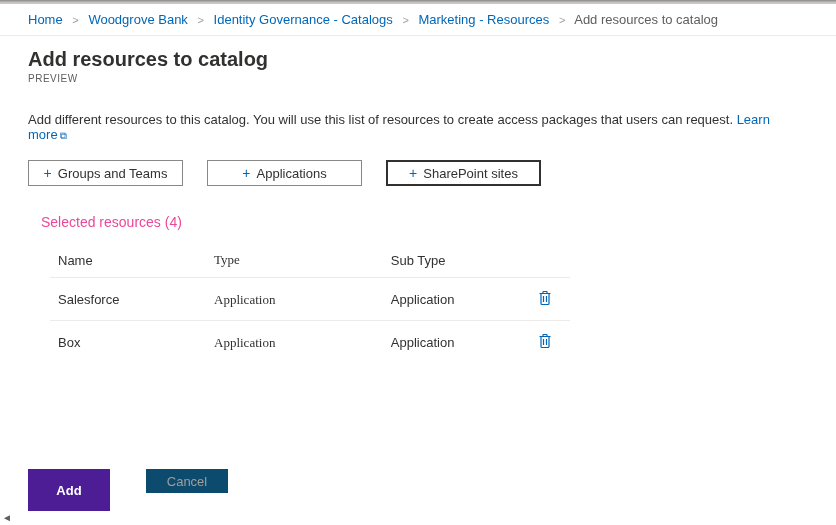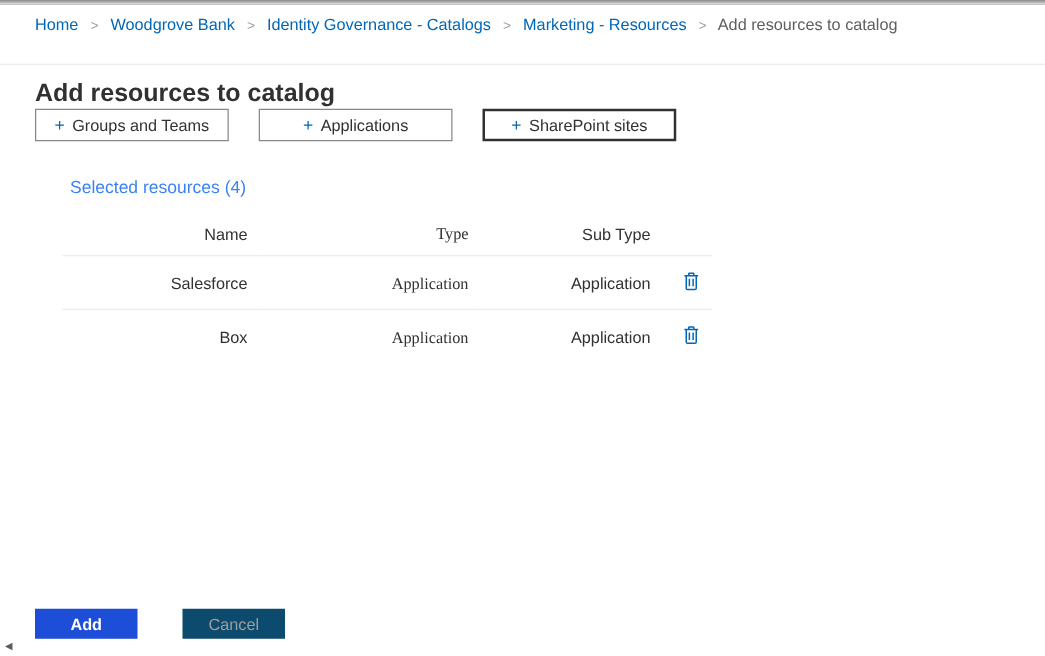--- a/index.html
+++ b/index.html
@@ -12,21 +12,21 @@
       height: 525px;
       overflow: hidden;
       position: relative;
     }
     .topbar {
       height: 4px;
       background: linear-gradient(#8a8886, #d2d0ce);
       border-bottom: 1px solid #c8c6c4;
     }
     .breadcrumb {
-      padding: 8px 28px 24px 28px;
+      padding: 8px 28px 8px 28px;
       border-bottom: 1px solid #edebe9;
       font-size: 13px;
     }
     .breadcrumb a { color: #0067b8; text-decoration: none; }
     .breadcrumb .sep { color: #a19f9d; margin: 0 6px; font-size: 11px; }
     .breadcrumb .current { color: #605e5c; }
     .content { padding: 12px 28px 0 28px; }
     h1 { font-size: 20px; font-weight: 600; color: #323130; }
     .preview { font-size: 10px; color: #605e5c; letter-spacing: 0.5px; margin-top: 2px; }
     .desc { font-size: 13px; color: #323130; margin: 28px 0 18px; }
@@ -35,42 +35,42 @@
     .btn-row { display: flex; gap: 24px; margin-bottom: 28px; }
     .res-btn {
       display: inline-flex; align-items: center; justify-content: center;
       min-width: 155px; height: 26px;
       border: 1px solid #8a8886; background: #fff;
       font-size: 13px; color: #323130; cursor: pointer;
       padding: 0 12px;
     }
     .res-btn.selected { border: 2px solid #323130;}
     .plus { color: #0067b8; font-size: 14px; margin-right: 6px; line-height: 1; }
-    .section-title { font-size: 14px; color: #3b82f6; margin: 0 0 12px 28px; }
+    .section-title { font-size: 14px; color: #ec4899; margin: 0 0 12px 13px; }
     .table { width: 520px; margin-left: 22px; border-collapse: collapse; }
     .table th, .table td {
-      text-align: right; padding: 10px 8px 9px 8px;
+      text-align: left; padding: 10px 8px 9px 8px;
       border-bottom: 1px solid #edebe9; font-weight: 400;
       font-size: 13px; color: #323130;
     }
     .table th { color: #323130; font-size: 13px; }
     .table tr:last-child td { border-bottom: none; }
     .col-name { width: 150px; }
     .col-type { width: 170px; font-family: Liberation Serif, serif; }
     .col-sub  { width: 140px; }
     .col-act  { width: 40px; text-align: center; }
     .del-btn { background: none; border: none; cursor: pointer; padding: 2px; }
     .del-btn svg { width: 14px; height: 16px; }
     .footer {
       position: absolute; left: 0; right: 0; bottom: 14px;
       padding: 0 28px; display: flex; gap: 36px;
     }
     .btn-primary {
-      background: #1d4ed8; color: #fff; border: none;
-      width: 82px; height: 24px; font-size: 13px; font-weight: 600;
+      background: #4c1d95; color: #fff; border: none;
+      width: 82px; height: 42px; font-size: 13px; font-weight: 600;
       cursor: pointer;
     }
     .btn-default {
       background: #0c4a6e; color: #a19f9d; border: none;
       width: 82px; height: 24px; font-size: 13px;
       cursor: pointer;
     }
     .scroll-left {
       position: absolute; left: 2px; bottom: 2px;
       font-size: 10px; color: #605e5c; cursor: pointer;
@@ -88,21 +88,25 @@
   <span class="sep">&gt;</span>
   <a href="#">Identity Governance - Catalogs</a>
   <span class="sep">&gt;</span>
   <a href="#">Marketing - Resources</a>
   <span class="sep">&gt;</span>
   <span class="current">Add resources to catalog</span>
 </nav>
 
 <div class="content">
   <h1>Add resources to catalog</h1>
+  <div class="preview">PREVIEW</div>
 
+  <p class="desc">
+    <span>Add different resources to this catalog. You will use this list of resources to create access packages that users can request. </span><a href="#"><span>Learn more</span><span class="ext-icon">⧉</span></a>
+  </p>
 
   <div class="btn-row">
     <button class="res-btn">
       <span class="plus">+</span>
       <span>Groups and Teams</span>
     </button>
     <button class="res-btn">
       <span class="plus">+</span>
       <span>Applications</span>
     </button>

